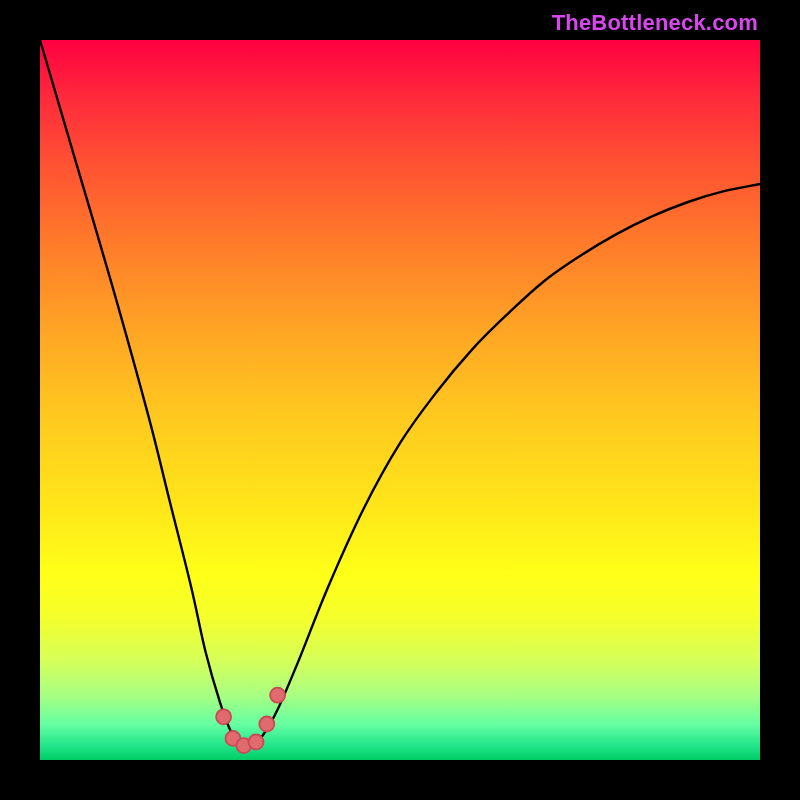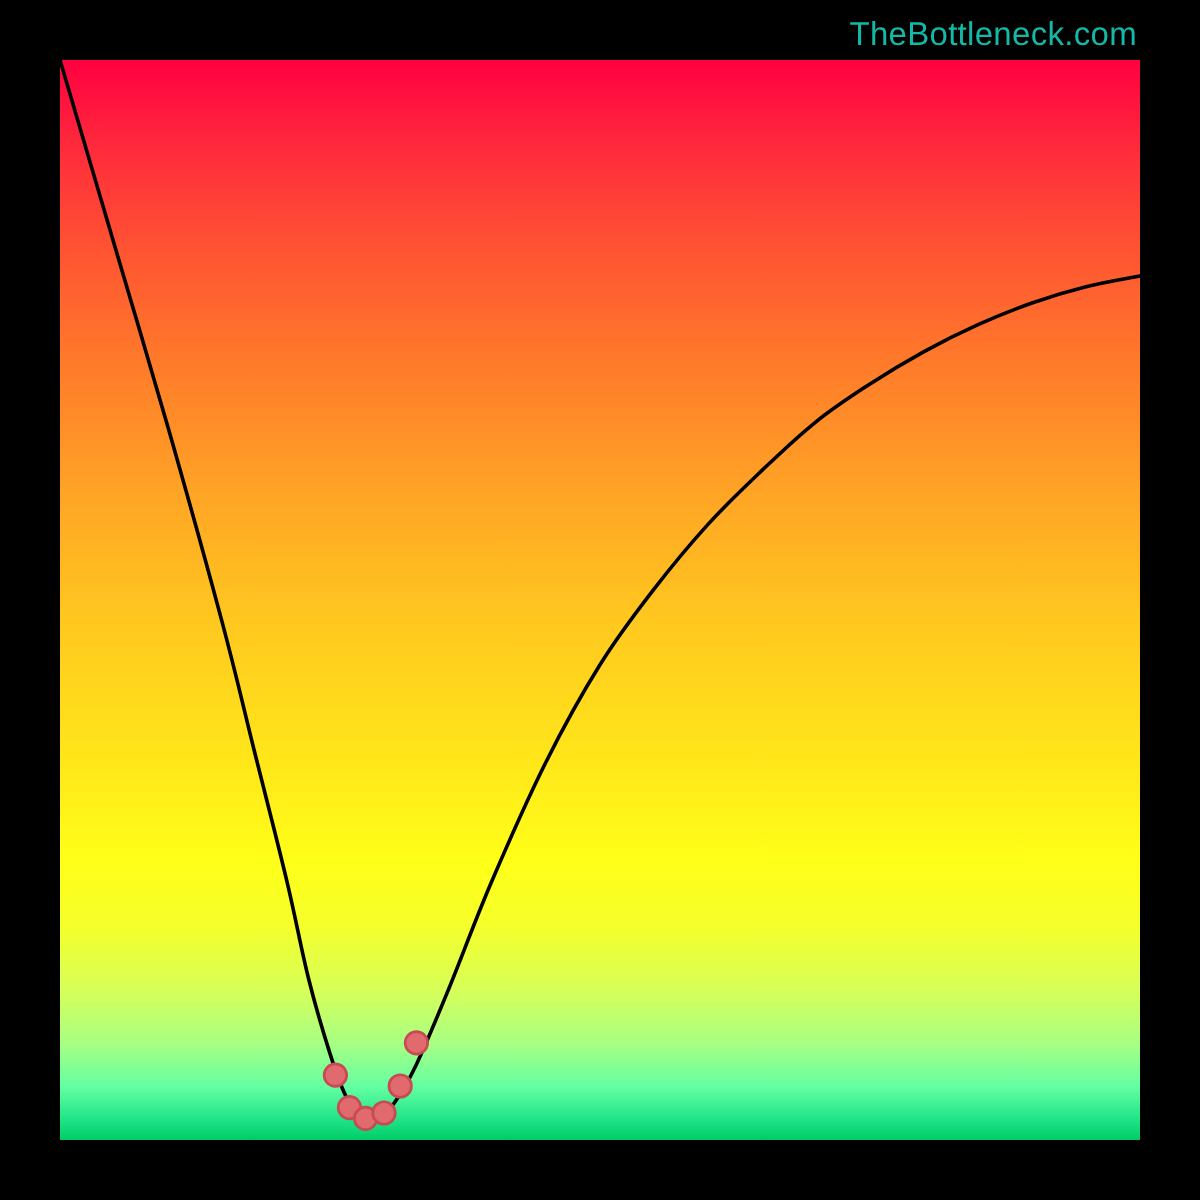--- a/index.html
+++ b/index.html
@@ -38,23 +38,23 @@
       #a8ff82 91%,
       #66ffa2 95%,
       #22e58a 98%,
       #00cc66 100%
     );
   }
   .attribution {
     position: absolute;
     top: 10px;
     right: 42px;
-    color: #14b8a6;
+    color: #d946ef;
     font-size: 22px;
-    font-weight: 400;
+    font-weight: 700;
     letter-spacing: 0.2px;
   }
   svg.overlay {
     position: absolute;
     left: 0;
     top: 0;
     width: 720px;
     height: 720px;
     overflow: visible;
   }

